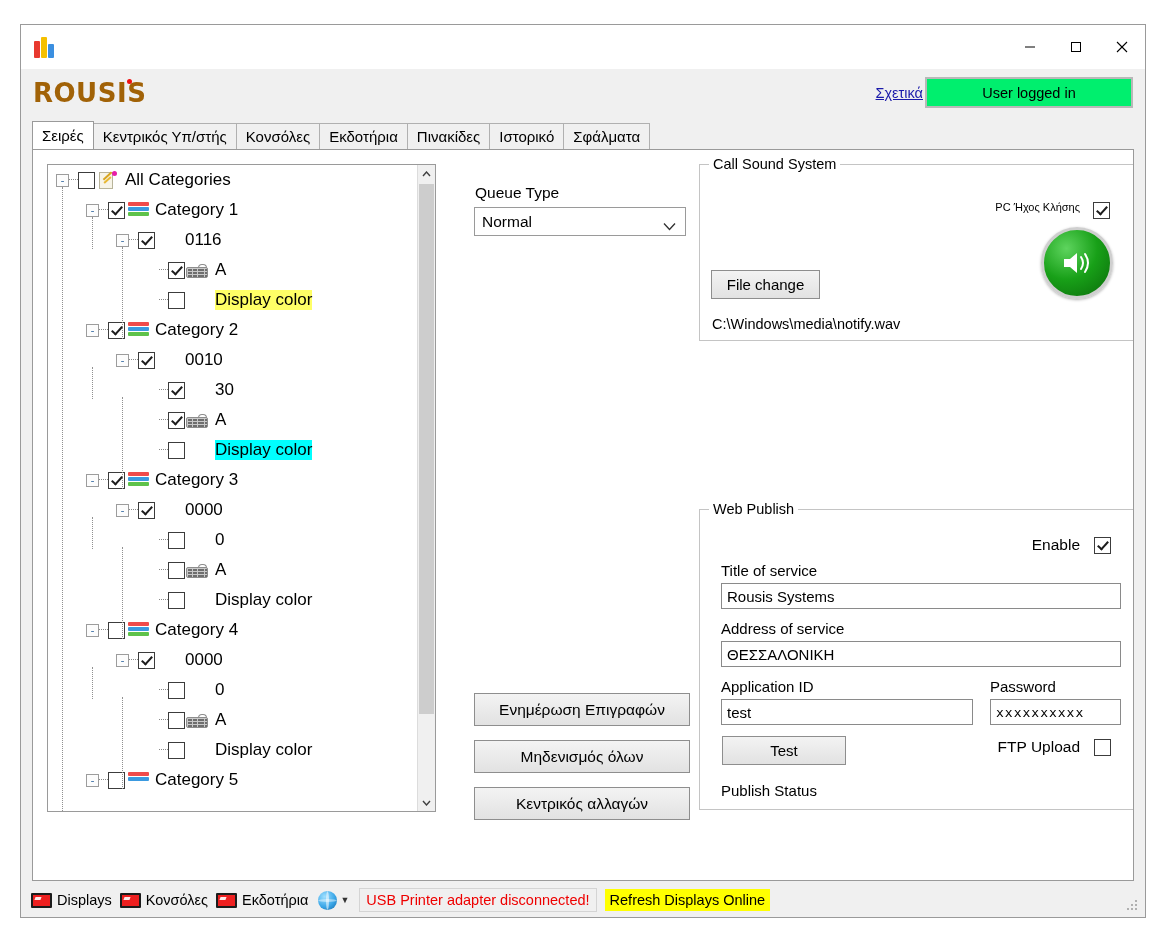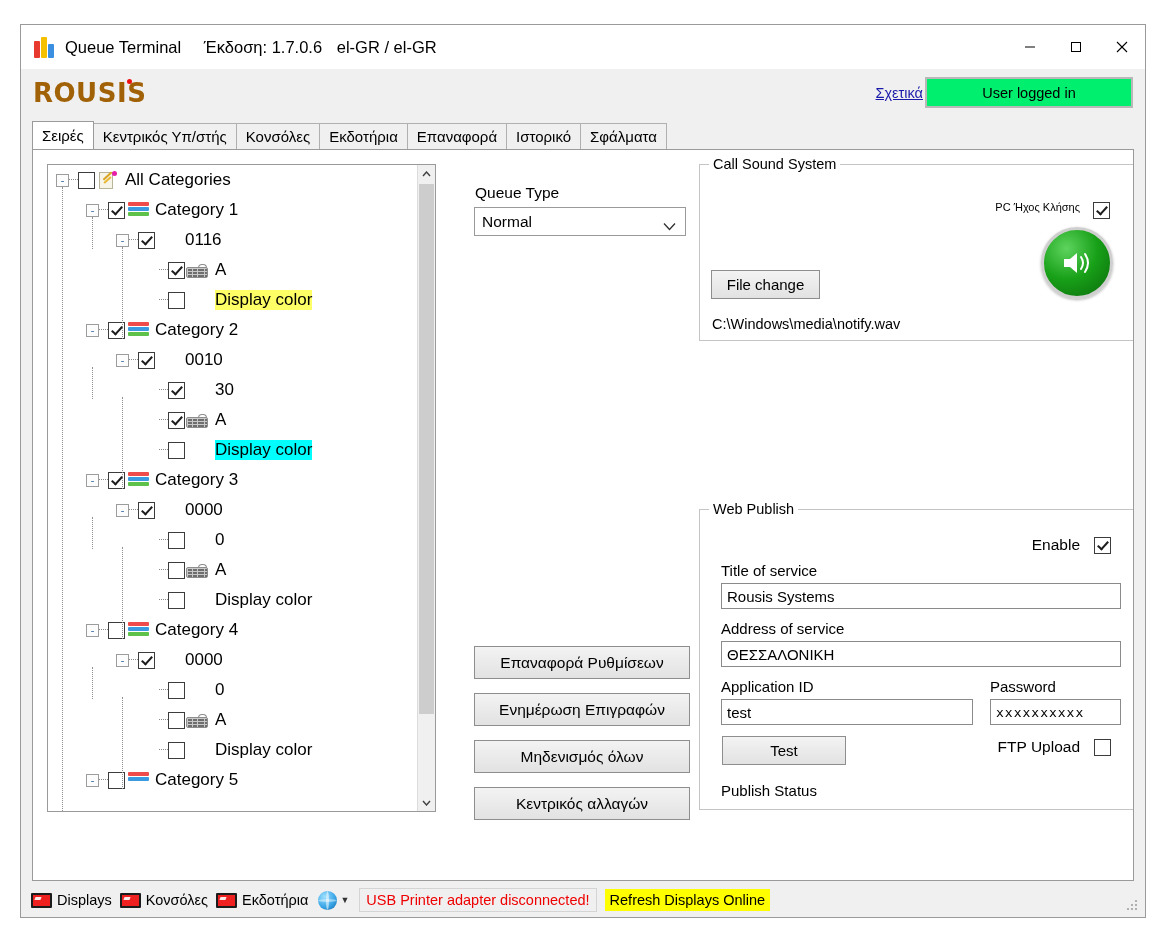--- a/index.html
+++ b/index.html
@@ -368,26 +368,20 @@
 <body>
 
 <div class="desktop">
   <div class="window">
 
     <div class="titlebar">
       <div class="app-icon">
         <i class="b1"></i>
           <i class="b2"></i>
           <i class="b3"></i>
-      </div>
-      <div class="title-text">
-        <span>Queue Terminal</span>
-        <span class="title-ver">Έκδοση:</span>
-        <span>1.7.0.6</span>
-        <span style="margin-left:10px">el-GR / el-GR</span>
       </div>
       <div class="win-buttons">
         <div class="win-btn">
           <svg width="14" height="14" viewBox="0 0 14 14">
               <line x1="2" y1="7" x2="12" y2="7" stroke="#000" stroke-width="1"></line>
             </svg>
         </div>
         <div class="win-btn">
           <svg width="14" height="14" viewBox="0 0 14 14">
               <rect x="2.5" y="2.5" width="9" height="9" fill="none" stroke="#000" stroke-width="1"></rect>
@@ -409,21 +403,21 @@
       </div>
       <div class="about-link">Σχετικά</div>
       <div class="login-badge">User logged in</div>
     </div>
 
     <div class="tabstrip">
       <div class="tab active">Σειρές</div>
       <div class="tab">Κεντρικός Υπ/στής</div>
       <div class="tab">Κονσόλες</div>
       <div class="tab">Εκδοτήρια</div>
-      <div class="tab">Επαναφορά</div>
+      <div class="tab">Πινακίδες</div>
       <div class="tab">Ιστορικό</div>
       <div class="tab">Σφάλματα</div>
     </div>
 
     <div class="tabpage">
 
       <div class="treebox">
         <div class="treeinner" id="tree-inner">
             <div class="tnode" style="padding-left: 8px;">
               <span class="exp">-</span>
@@ -830,21 +824,20 @@
           <svg width="34" height="30" viewBox="0 0 34 30">
             <path d="M4 11 L10 11 L17 5 L17 25 L10 19 L4 19 Z" fill="#ffffff"></path>
             <path d="M21 9 Q25 15 21 21" fill="none" stroke="#ffffff" stroke-width="2" stroke-linecap="round"></path>
             <path d="M25 6 Q31 15 25 24" fill="none" stroke="#ffffff" stroke-width="2" stroke-linecap="round"></path>
           </svg>
         </div>
         <div class="btn btn-filechange">File change</div>
         <div class="sound-path">C:\Windows\media\notify.wav</div>
       </div>
 
-      <div class="btn midbtn mb1">Επαναφορά Ρυθμίσεων</div>
       <div class="btn midbtn mb2">Ενημέρωση Επιγραφών</div>
       <div class="btn midbtn mb3">Μηδενισμός όλων</div>
       <div class="btn midbtn mb4">Κεντρικός αλλαγών</div>
 
       <div class="group g-web">
         <div class="gtitle">Web Publish</div>
 
         <div class="wp-enable-label">Enable</div>
         <span class="wcbx on wp-enable-cb"></span>
 

